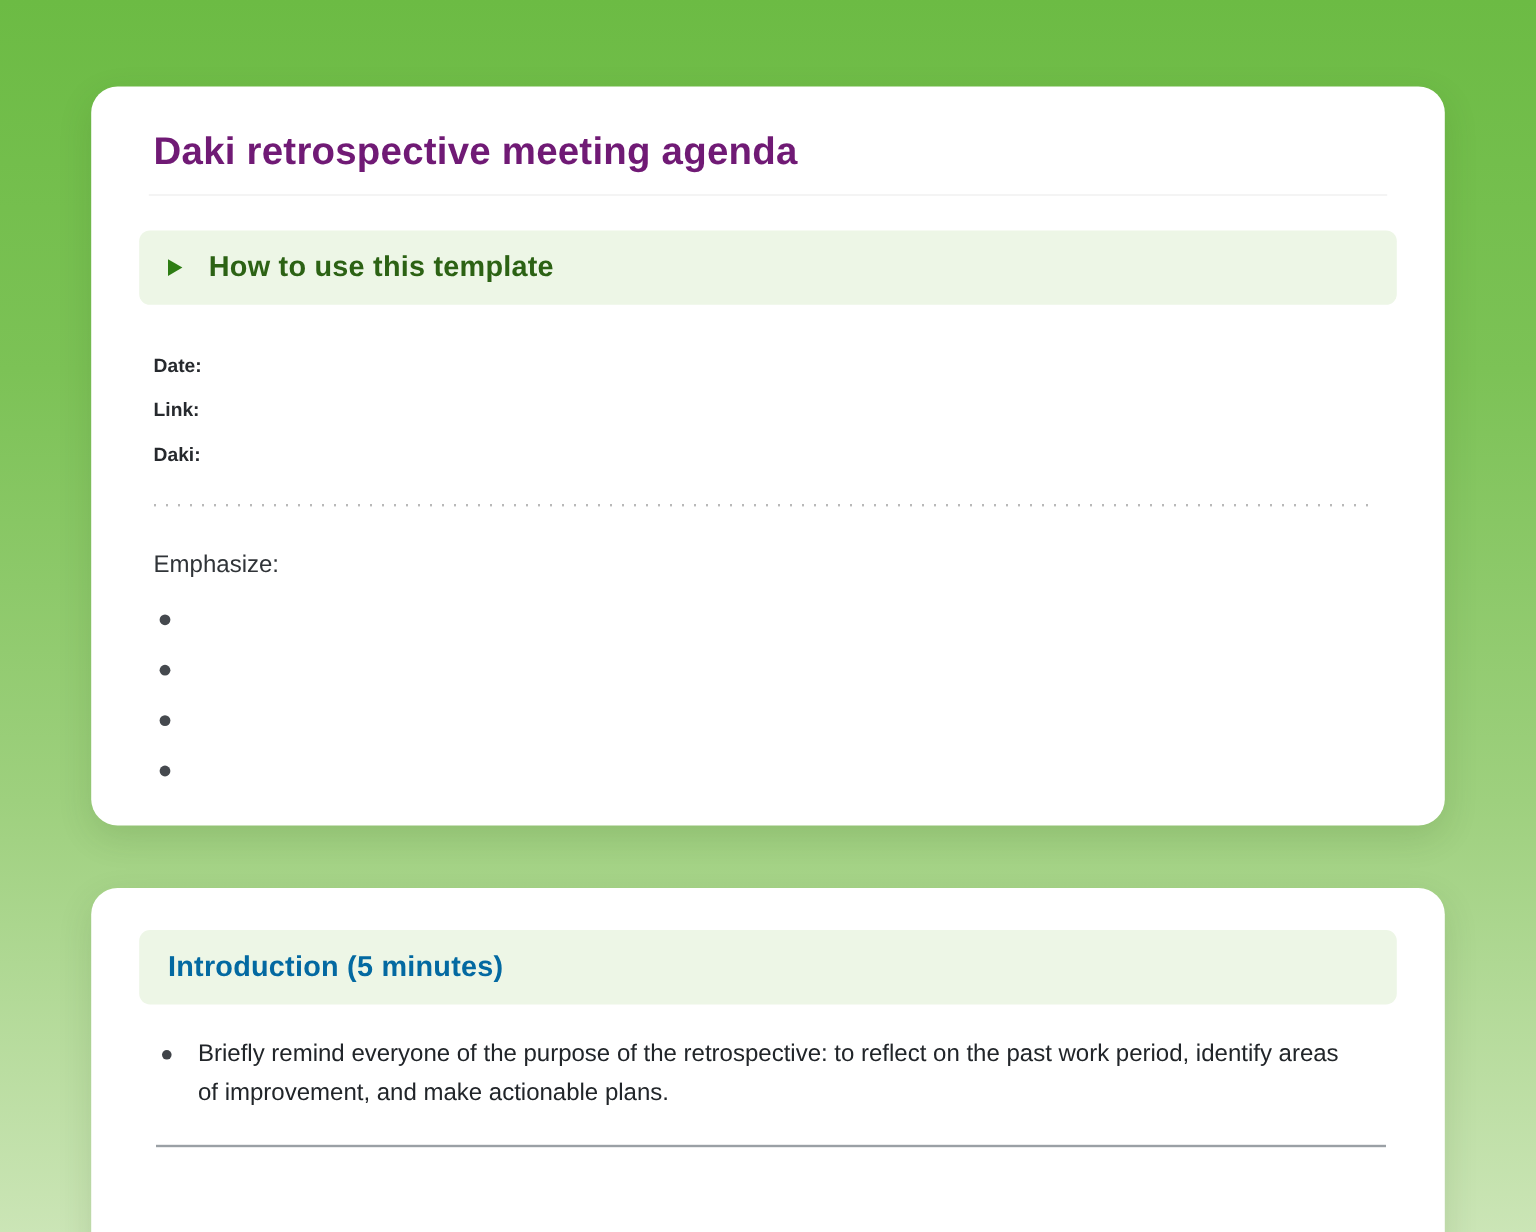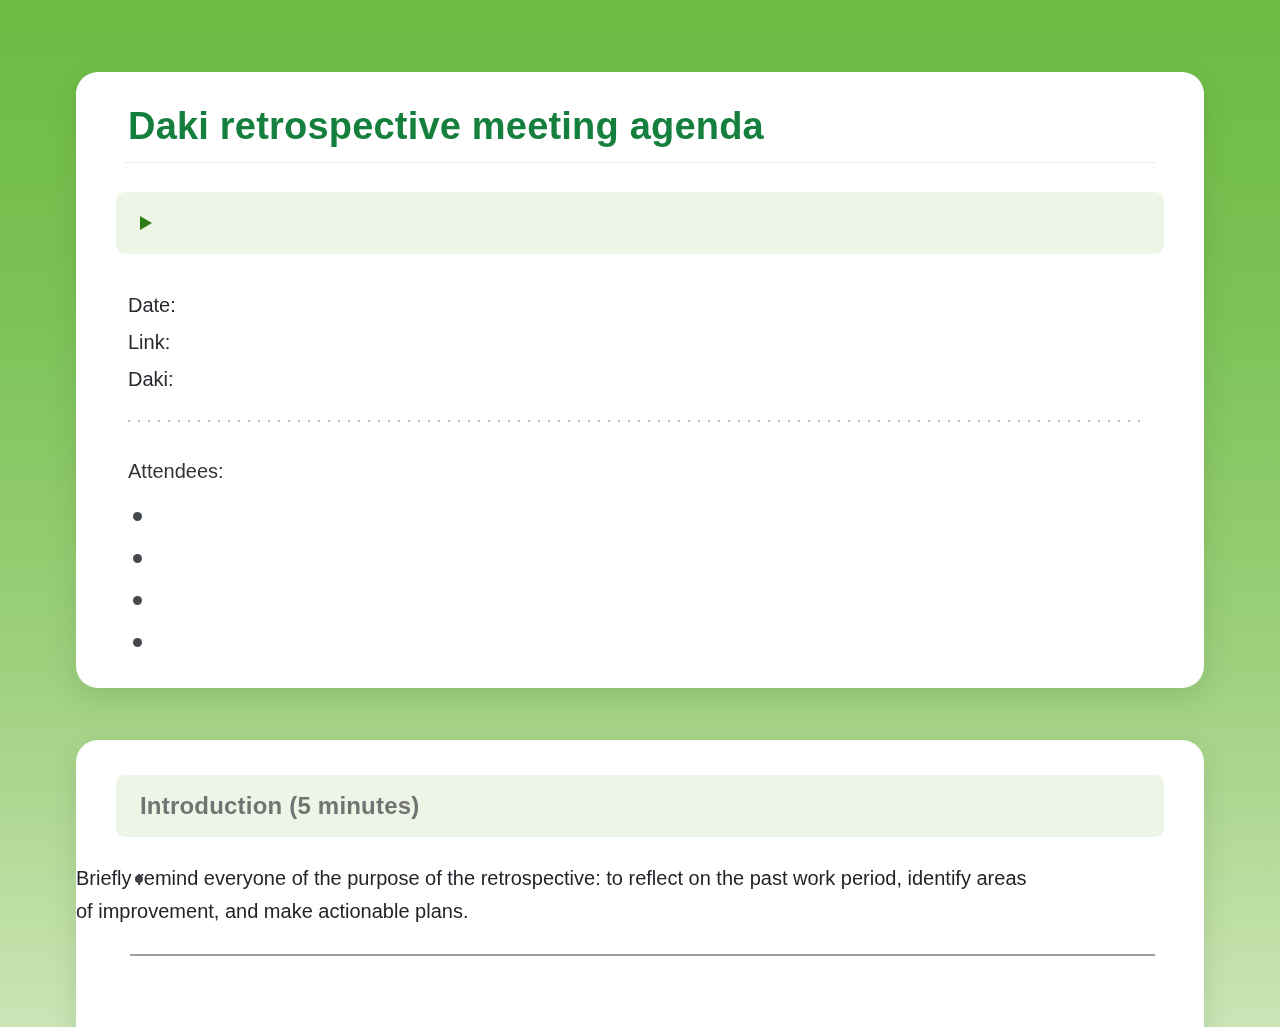--- a/index.html
+++ b/index.html
@@ -21,24 +21,24 @@
     background: #ffffff;
     border-radius: 22px;
     box-shadow: 0 10px 28px rgba(40, 80, 20, 0.14);
     box-sizing: border-box;
   }
   .card-1 { top: 72px; height: 616px; }
   .card-2 { top: 740px; height: 420px; }
 
   .doc-title {
     margin: 36px 52px 0 52px;
-    font-size: 38px;
+    font-size: 32px;
     line-height: 36px;
     font-weight: 700;
-    color: #15803d;
+    color: #701a75;
     letter-spacing: 0.2px;
   }
   .title-divider {
     margin: 18px 48px 0 48px;
     height: 1px;
     background: #ededed;
   }
   .section-banner {
     margin: 29px 40px 0 40px;
     height: 62px;
@@ -59,29 +59,29 @@
     margin-right: 22px;
     flex: 0 0 auto;
   }
   .banner-label {
     font-size: 24px;
     font-weight: 700;
     color: #2c6214;
     letter-spacing: 0.2px;
   }
   .banner-label-2 {
-    color: #737373;
+    color: #0369a1;
   }
   .meta-fields {
     margin: 33px 52px 0 52px;
   }
   .meta-field {
-    font-size: 20px;
+    font-size: 16px;
     line-height: 37px;
-    font-weight: 400;
+    font-weight: 700;
     color: #26292d;
   }
   .dotted-divider {
     margin: 22px 56px 0 52px;
     height: 2px;
     background-image: repeating-linear-gradient(90deg, #b9b9b9 0 2px, transparent 2px 10px);
   }
   .attendees-label {
     margin: 36px 52px 0 52px;
     font-size: 20px;
@@ -108,20 +108,21 @@
     border-radius: 50%;
     background: #45494e;
   }
   .content-bullets {
     list-style: none;
     margin: 25px 0 0 0;
     padding: 0;
   }
   .content-bullets li {
     position: relative;
+    padding-left: 89px;
     width: 960px;
     box-sizing: content-box;
     font-size: 20px;
     line-height: 33px;
     color: #212529;
     margin-bottom: 10px;
   }
   .content-bullets li::before {
     content: "";
     position: absolute;
@@ -140,31 +141,32 @@
 </style>
 </head>
 <body>
 
 <div class="card card-1">
   <h1 class="doc-title">Daki retrospective meeting agenda</h1>
   <div class="title-divider"></div>
 
   <div class="section-banner">
     <span class="triangle-icon"></span>
+    <span class="banner-label">How to use this template</span>
   </div>
 
   <div class="meta-fields">
     <div class="meta-field">Date:</div>
     <div class="meta-field">Link:</div>
     <div class="meta-field">Daki:</div>
   </div>
 
   <div class="dotted-divider"></div>
 
-  <div class="attendees-label">Attendees:</div>
+  <div class="attendees-label">Emphasize:</div>
 
   <ul class="attendee-list">
     <li></li>
     <li></li>
     <li></li>
     <li></li>
   </ul>
 </div>
 
 <div class="card card-2">

